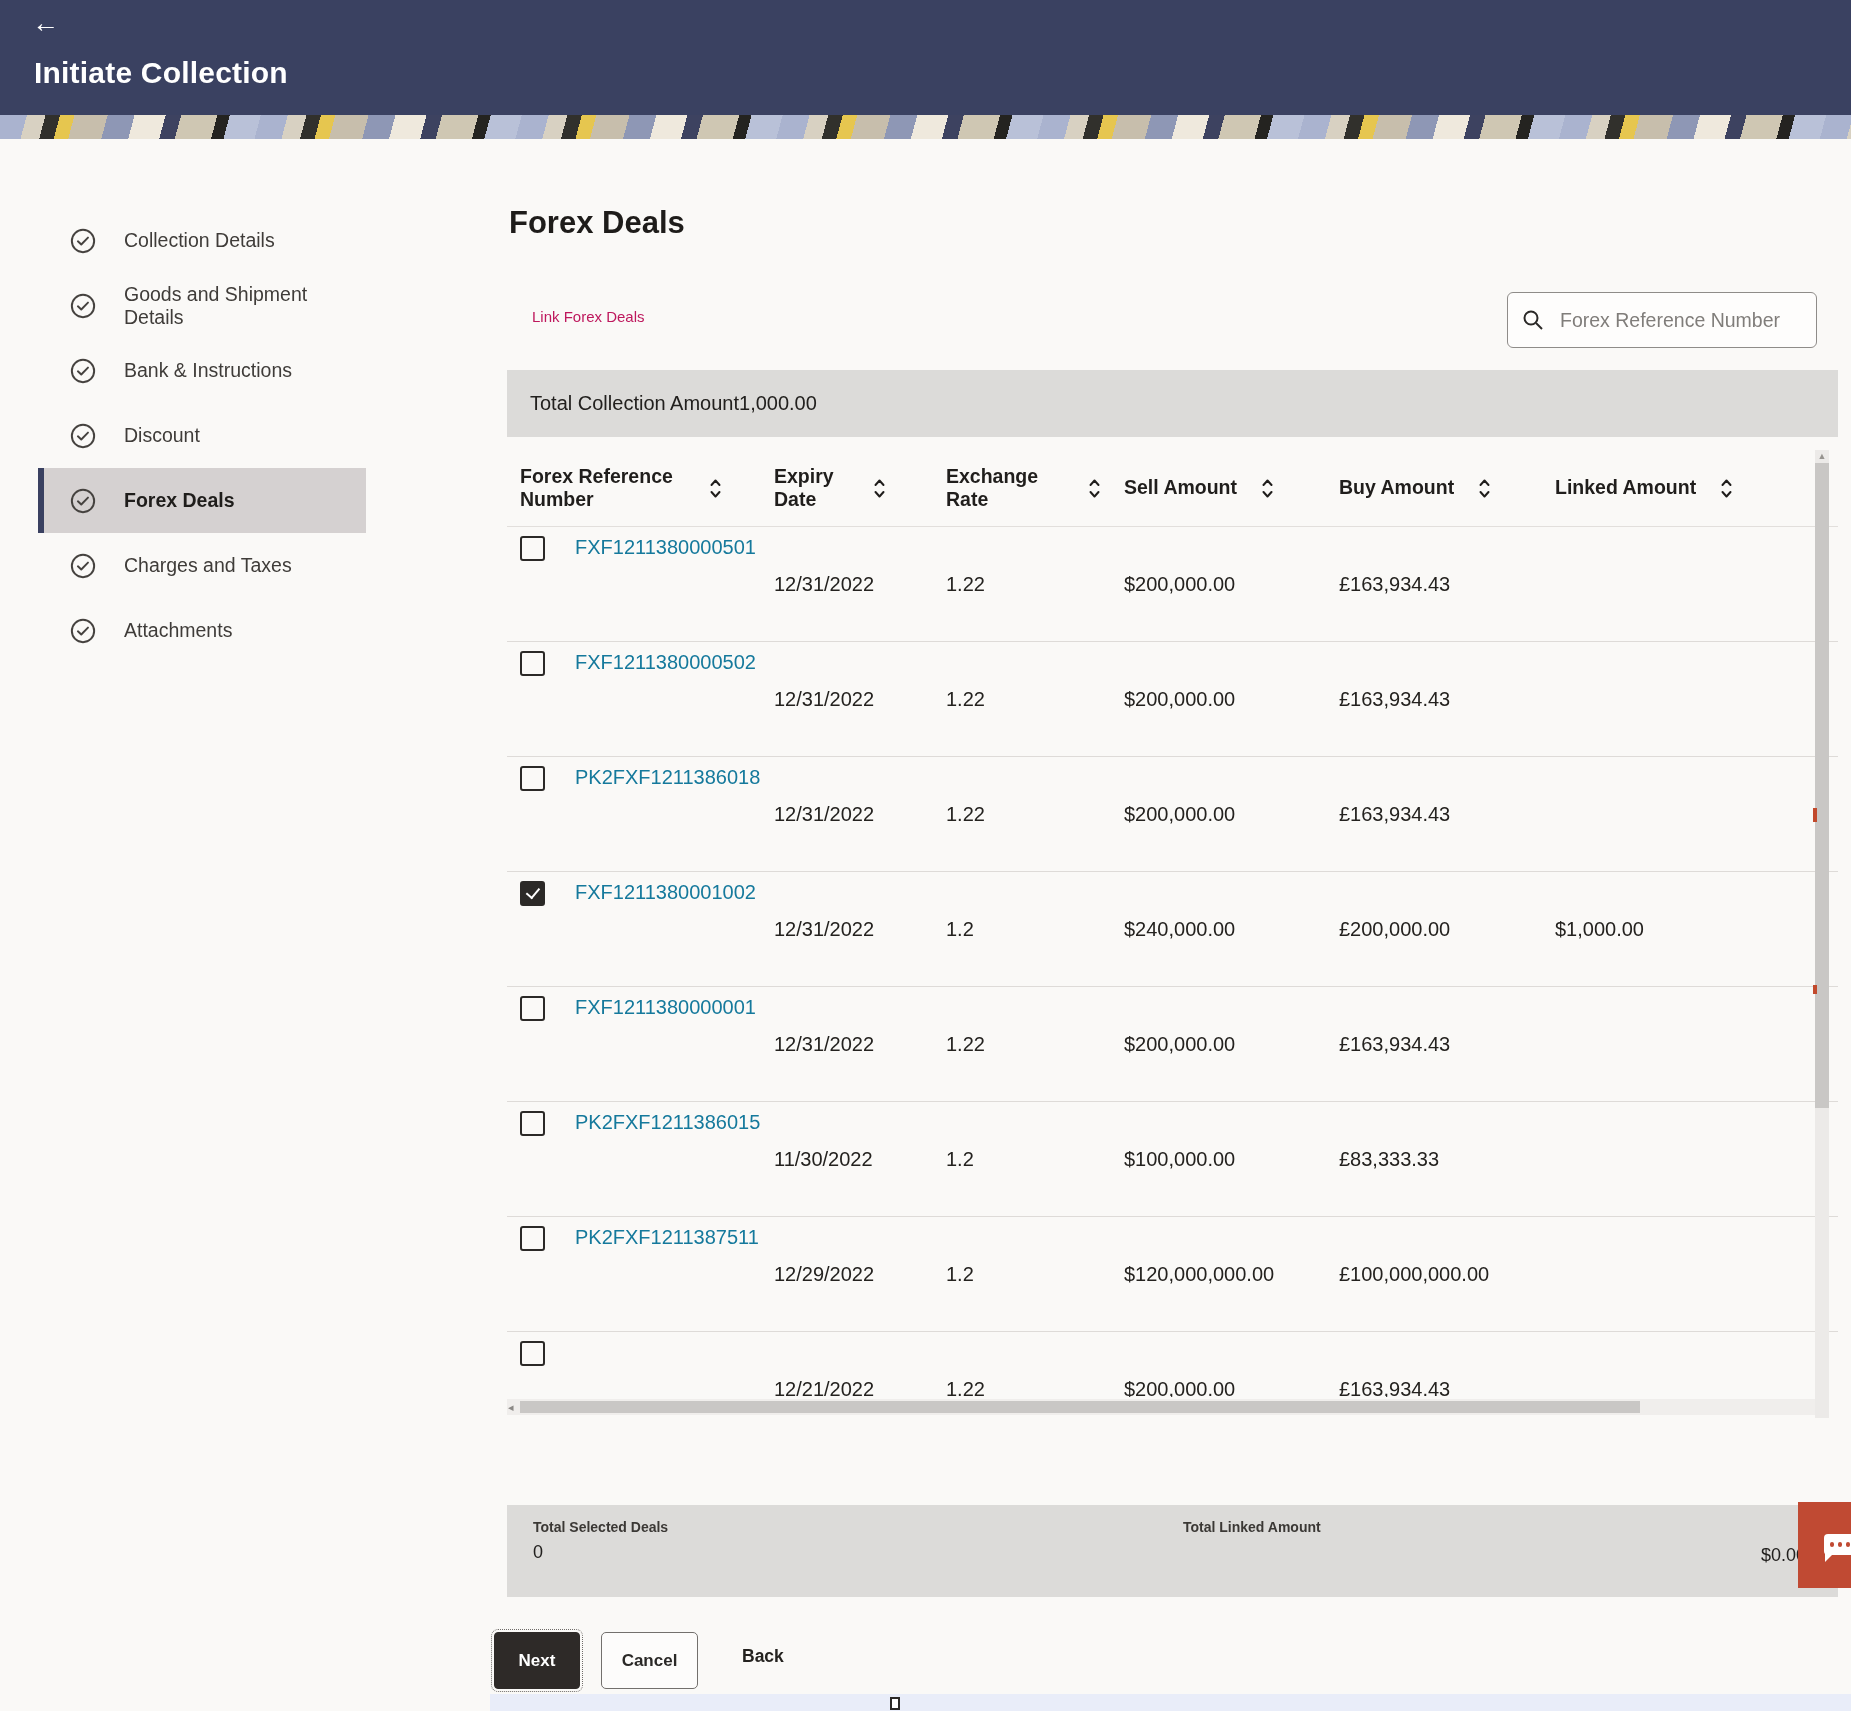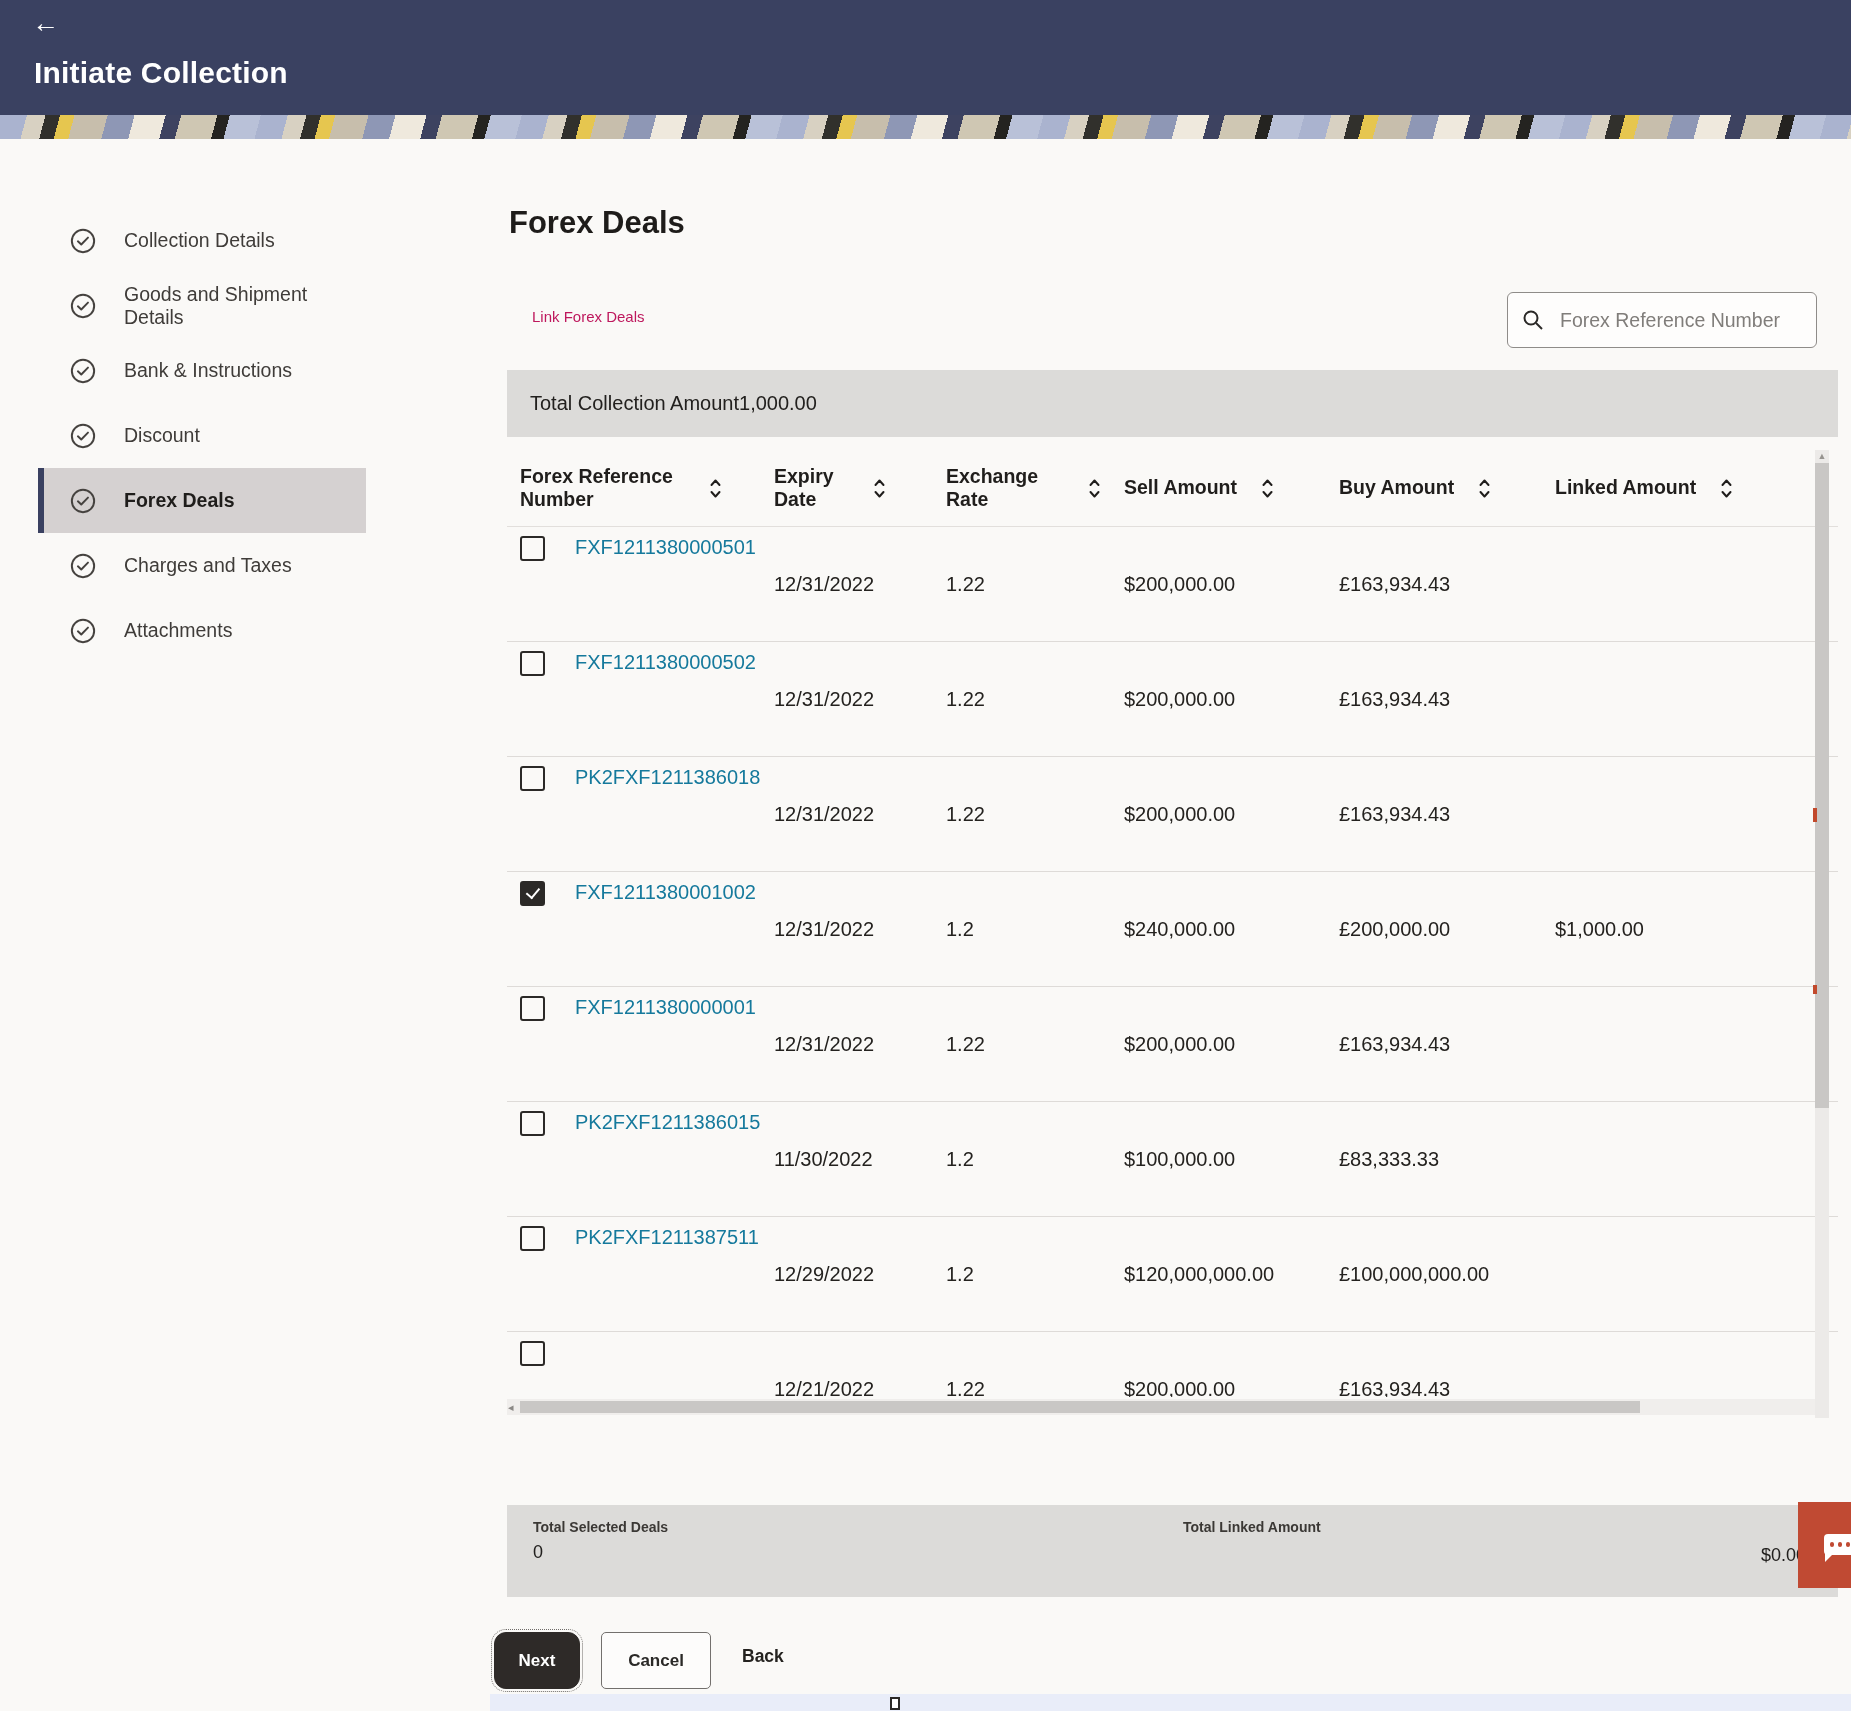--- a/index.html
+++ b/index.html
@@ -87,24 +87,24 @@
   .chat{position:absolute;left:1798px;top:1502px;width:53px;height:86px;background:#C04A33;
         border:none;z-index:5;cursor:pointer;}
   .bubble{position:absolute;left:26px;top:32px;width:32px;height:21px;background:#FFFFFF;
           border-radius:4px;display:flex;align-items:center;justify-content:center;gap:3.5px;}
   .bubble i{width:4.5px;height:4.5px;border-radius:50%;background:#C04A33;display:block;}
   .bubble::after{content:"";position:absolute;left:1px;bottom:-7px;width:0;height:0;
           border:5px solid transparent;border-top-color:#FFFFFF;border-left-color:#FFFFFF;}
 
   
   .btn-next{position:absolute;left:494px;top:1632px;width:86px;height:57px;background:#2E2A28;
-            color:#FFFFFF;font-size:17px;font-weight:bold;border:1px solid #2E2A28;border-radius:12px;
+            color:#FFFFFF;font-size:17px;font-weight:bold;border:1px solid #2E2A28;border-radius:4px;
             outline:1px dotted #6F6C69;outline-offset:2px;cursor:pointer;
             font-family:"Liberation Sans",sans-serif;}
-  .btn-cancel{position:absolute;left:601px;top:1632px;width:110px;height:57px;background:#FDFCFB;
+  .btn-cancel{position:absolute;left:601px;top:1632px;width:97px;height:57px;background:#FDFCFB;
             color:#2B2927;font-size:17px;font-weight:bold;border:1px solid #73706D;border-radius:5px;
             cursor:pointer;font-family:"Liberation Sans",sans-serif;}
   .btn-back{position:absolute;left:742px;top:1646px;font-size:17.5px;font-weight:bold;
             color:#24221F;text-decoration:none;cursor:pointer;}
 
   
   .bottomstrip{position:absolute;left:490px;top:1694px;width:1361px;height:17px;background:#E9EDF9;}
   .strip-glyph{position:absolute;left:400px;top:3px;width:6px;height:9px;border:2px solid #2B2927;
                background:#FFFFFF;display:block;}
 </style>

